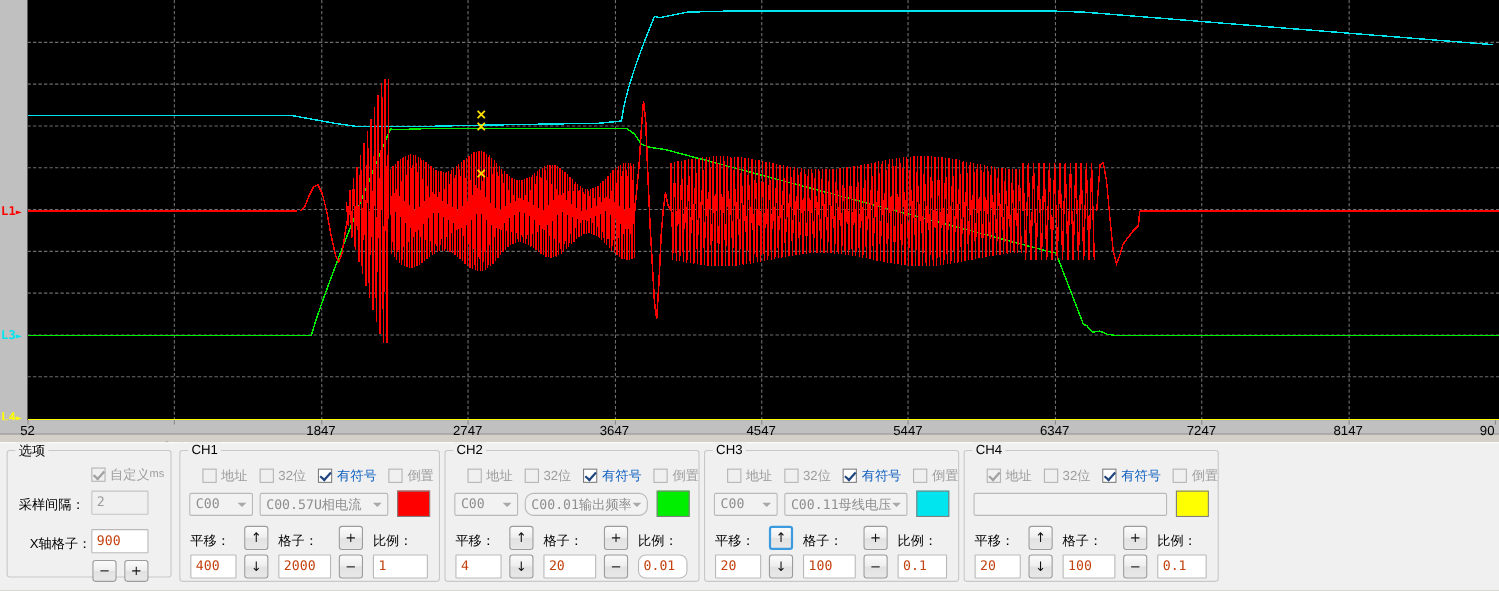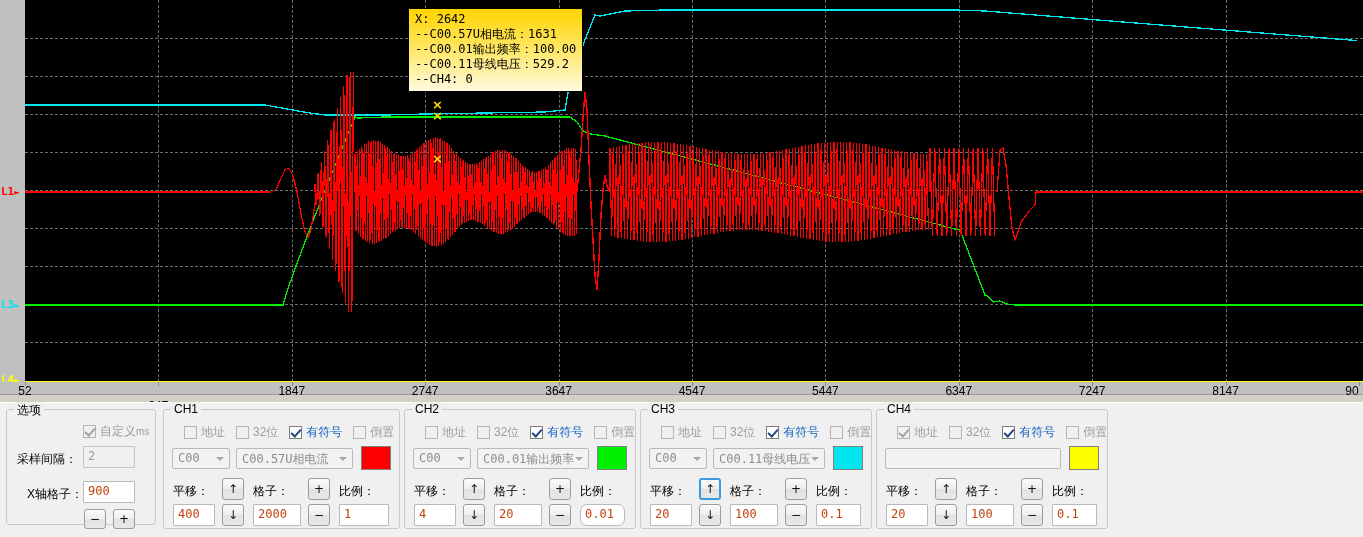--- a/index.html
+++ b/index.html
@@ -244,27 +244,20 @@
       <div class="cursor-x" style="left:407px; top:110px;">×</div>
       <div class="cursor-x" style="left:407px; top:153px;">×</div>
     </div>
 
     <div id="ymarkers">
         <div class="axis-marker" style="top: 186px; color: rgb(255, 0, 0);"><span>L1</span><span class="tri">►</span></div>
         <div class="axis-marker" style="top: 299px; color: rgb(0, 229, 238);"><span>L3</span><span class="tri">►</span></div>
         <div class="axis-marker" style="top: 374px; color: rgb(255, 255, 0);"><span>L4</span><span class="tri">►</span></div>
       </div>
 
-    <div id="tooltip">
-      <div>X: 2642</div>
-      <div>--C00.57U相电流：1631</div>
-      <div>--C00.01输出频率：100.00</div>
-      <div>--C00.11母线电压：529.2</div>
-      <div>--CH4: 0</div>
-    </div>
 
     <div id="x-axis">
         <div class="xtick-mark" style="left: 25px;"></div>
         <div class="xtick-mark" style="left: 158.4px;"></div>
         <div class="xtick-mark" style="left: 291.8px;"></div>
         <div class="xtick-mark" style="left: 425.2px;"></div>
         <div class="xtick-mark" style="left: 558.6px;"></div>
         <div class="xtick-mark" style="left: 692px;"></div>
         <div class="xtick-mark" style="left: 825.4px;"></div>
         <div class="xtick-mark" style="left: 958.8px;"></div>
@@ -357,21 +350,21 @@
             <div class="cb">
               <div class="cbox on"></div>
               <span class="cb-lab">有符号</span>
             </div>
             <div class="cb">
               <div class="cbox dis"></div>
               <span class="cb-lab dis">倒置</span>
             </div>
           </div>
           <div class="sel" style="left:8px; top:38px; width:58px;"><span>C00</span><span class="arw"></span></div>
-          <div class="sel" style="left:72px; top:38px; width:112px;"><span>C00.01输出频率</span><span class="arw"></span></div>
+          <div class="sel" style="left:72px; top:38px; width:112px;border-radius:8px;"><span>C00.01输出频率</span><span class="arw"></span></div>
           <div class="swatch" style="left:192px; top:36px; background:#00ee00;"></div>
           <div class="lbl" style="left:9px; top:73px;">平移：</div>
           <div class="txtbox" style="left:9px; top:94px; width:42px; height:22px;">4</div>
           <div class="btn" style="left:58px; top:68px; width:22px; height:22px;">↑</div>
           <div class="btn" style="left:58px; top:94px; width:22px; height:22px;">↓</div>
           <div class="lbl" style="left:89px; top:73px;">格子：</div>
           <div class="txtbox" style="left:89px; top:94px; width:48px; height:22px;">20</div>
           <div class="btn" style="left:144px; top:68px; width:22px; height:22px;">+</div>
           <div class="btn" style="left:144px; top:94px; width:22px; height:22px;">−</div>
           <div class="lbl" style="left:175px; top:73px;">比例：</div>

